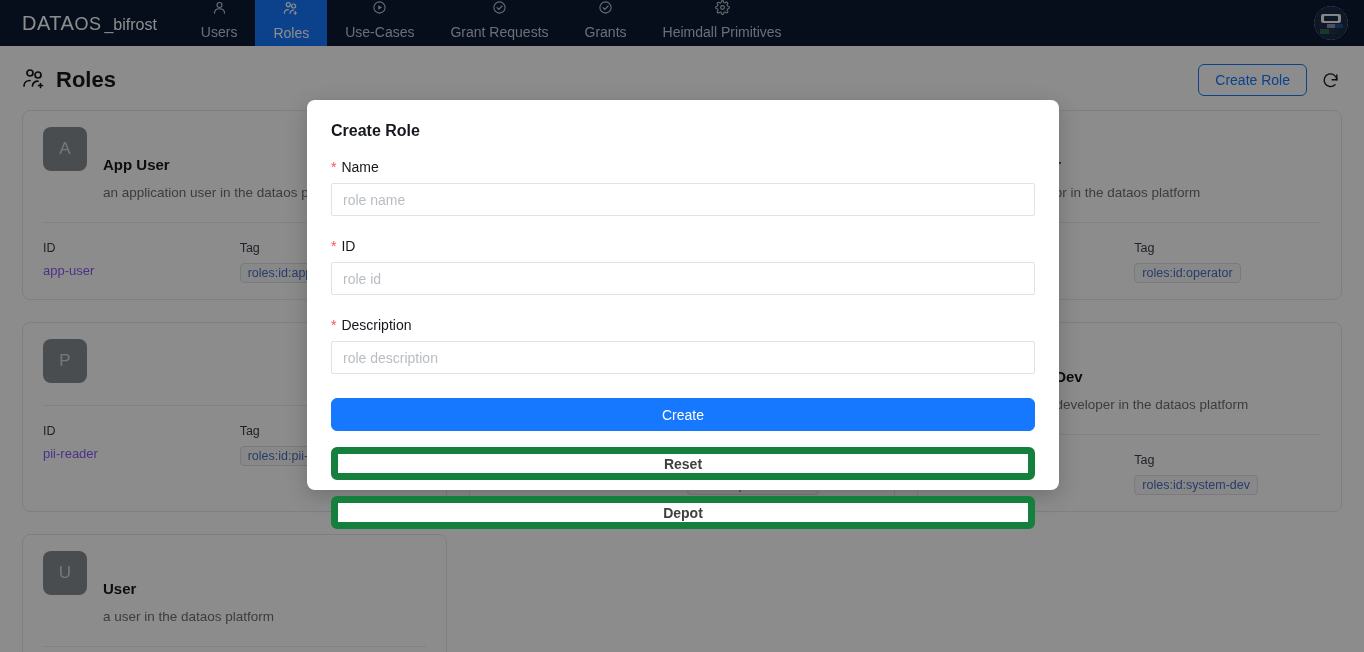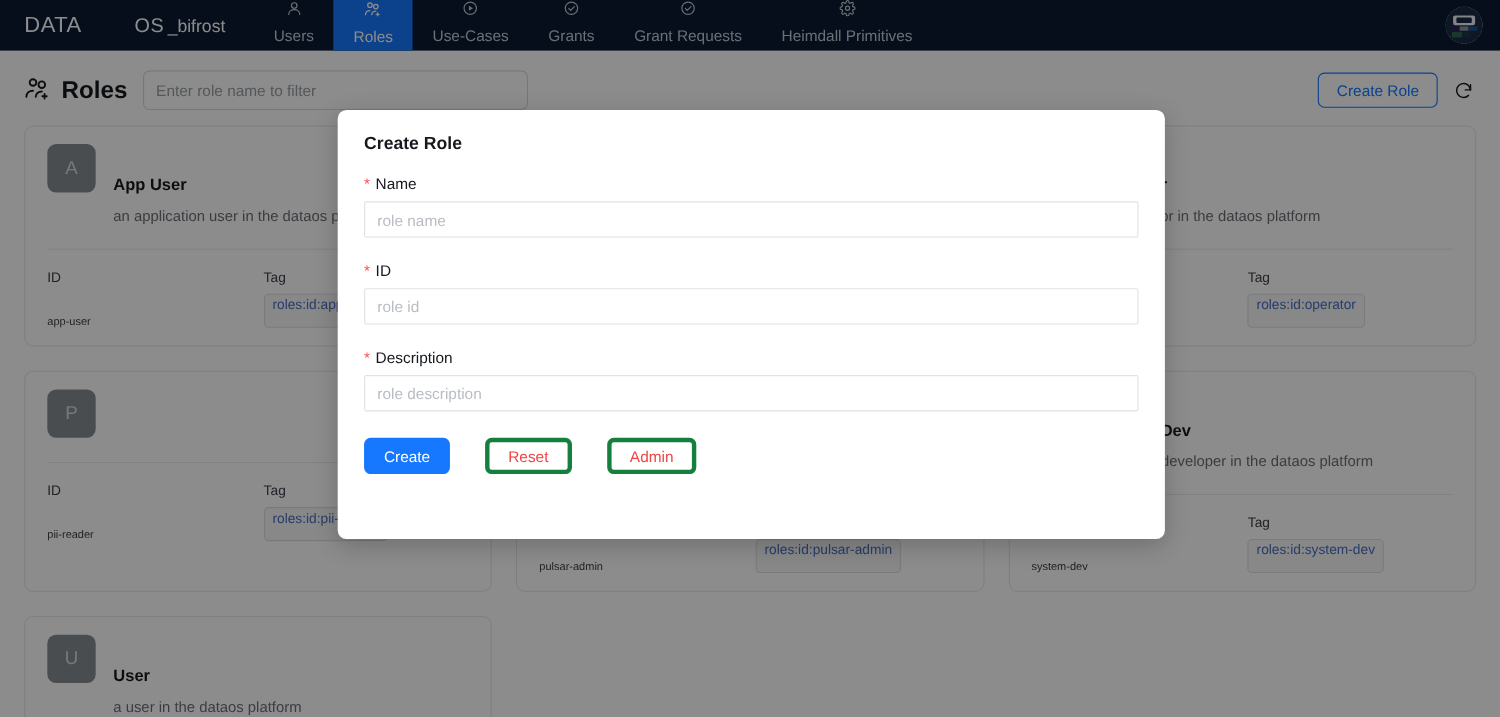--- a/index.html
+++ b/index.html
@@ -23,21 +23,20 @@
     padding: 0 26px 0 22px;
     white-space: nowrap;
   }
   .brand-data {
     color: #ffffff; font-weight: 400; font-size: 20px;
     letter-spacing: 0.5px; font-stretch: condensed;
   }
   .brand-os {
     color: #ffffff; font-weight: 400; font-size: 18px;
     letter-spacing: 0.5px;
-    margin-left: 48px;
   }
   .brand-sub {
     color: #ffffff; font-weight: 400; font-size: 16px; margin-left: 3px;
   }
   .nav-items { display: flex; align-items: stretch; height: 46px; }
   .nav-item {
     display: flex; align-items: center; gap: 9px;
     padding: 0 18px; height: 46px;
     color: #c2cad6; font-size: 14px; cursor: pointer;
     white-space: nowrap;
@@ -112,21 +111,21 @@
   }
   .card-textcol { display: flex; flex-direction: column; gap: 12px; padding-top: 1px; }
   .card-title { font-size: 15px; font-weight: 700; color: #15181c; margin-top: 28px; }
   .card-desc { font-size: 13.5px; color: #6b7076; }
   .card-divider { height: 1px; background: #ececec; margin: 22px 0 0 0; }
   .card-meta {
     display: grid; grid-template-columns: 1fr 1fr;
     gap: 4px 10px; margin-top: 18px;
   }
   .meta-label { font-size: 12.5px; color: #3c4149; }
-  .meta-value { font-size: 10px; color: #404040; padding-top: 4px; margin-top: 20px; }
+  .meta-value { font-size: 13px; color: #8b5cf6; padding-top: 4px; }
   .tag-pill {
     display: inline-block;
     border: 1px solid #dcdfe3; border-radius: 4px;
     background: #f7f8fa; color: #4a6fbf;
     font-size: 12.5px; padding: 2px 7px; margin-top: 4px;
     justify-self: start;
   }
 
   
   .overlay {
@@ -155,29 +154,29 @@
   .req-star { color: #ff4d4f; font-size: 14px; line-height: 1; }
   .field-input {
     width: 704px; height: 33px;
     border: 1px solid #e0e2e5; border-radius: 2px;
     padding: 0 11px; font-size: 14px; color: #15181c;
     font-family: "Liberation Sans", sans-serif;
     outline: none; background: #fff;
     margin-bottom: 22px;
   }
   .field-input::placeholder { color: #b9bdc2; }
-  .modal-actions { display: flex; gap: 32px; margin-top: 2px; }
+  .modal-actions { display: flex; gap: 16px; margin-top: 2px; flex-direction: column; }
   .btn {
     height: 33px; padding: 0 17px;
     border-radius: 6px; font-size: 14px; cursor: pointer;
     font-family: "Liberation Sans", sans-serif;
     display: flex; align-items: center; justify-content: center;
   }
   .btn-primary { background: #1677ff; border: 1px solid #1677ff; color: #fff; }
-  .btn-default { background: #fff; border: 4px solid #15803d; color: #ef4444; }
+  .btn-default { background: #fff; border: 7px solid #15803d; color: #404040; font-weight: bold; }
 </style>
 </head>
 <body>
 
 <div id="app">
 
   <div class="navbar">
     <div class="brand">
       <span class="brand-data">DATA</span>
         <span class="brand-os">OS</span>
@@ -218,31 +217,31 @@
         <span>Use-Cases</span>
       </div>
 
       <div class="nav-item">
         <span>
           <svg width="15" height="15" viewBox="0 0 24 24" fill="none" stroke="currentColor" stroke-width="1.7" stroke-linecap="round">
               <circle cx="12" cy="12" r="9"></circle>
               <path d="M8 12.2l2.8 2.8L16.2 9.6"></path>
             </svg>
         </span>
-        <span>Grants</span>
+        <span>Grant Requests</span>
       </div>
 
       <div class="nav-item">
         <span>
           <svg width="15" height="15" viewBox="0 0 24 24" fill="none" stroke="currentColor" stroke-width="1.7" stroke-linecap="round">
               <circle cx="12" cy="12" r="9"></circle>
               <path d="M8 12.2l2.8 2.8L16.2 9.6"></path>
             </svg>
         </span>
-        <span>Grant Requests</span>
+        <span>Grants</span>
       </div>
 
       <div class="nav-item">
         <span>
           <svg width="15" height="15" viewBox="0 0 24 24" fill="none" stroke="currentColor" stroke-width="1.7">
               <circle cx="12" cy="12" r="3"></circle>
               <path d="M19.4 15a1.6 1.6 0 00.3 1.8l.1.1a2 2 0 11-2.8 2.8l-.1-.1a1.6 1.6 0 00-1.8-.3 1.6 1.6 0 00-1 1.5V21a2 2 0 11-4 0v-.1A1.6 1.6 0 009 19.4a1.6 1.6 0 00-1.8.3l-.1.1a2 2 0 11-2.8-2.8l.1-.1a1.6 1.6 0 00.3-1.8 1.6 1.6 0 00-1.5-1H3a2 2 0 110-4h.1A1.6 1.6 0 004.6 9a1.6 1.6 0 00-.3-1.8l-.1-.1a2 2 0 112.8-2.8l.1.1a1.6 1.6 0 001.8.3H9a1.6 1.6 0 001-1.5V3a2 2 0 114 0v.1a1.6 1.6 0 001 1.5 1.6 1.6 0 001.8-.3l.1-.1a2 2 0 112.8 2.8l-.1.1a1.6 1.6 0 00-.3 1.8V9a1.6 1.6 0 001.5 1H21a2 2 0 110 4h-.1a1.6 1.6 0 00-1.5 1z"></path>
             </svg>
         </span>
         <span>Heimdall Primitives</span>
@@ -275,21 +274,20 @@
               <circle cx="8" cy="7" r="3"></circle>
               <path d="M2 20c0-3.5 2.7-5.5 6-5.5"></path>
               <circle cx="16" cy="9" r="3"></circle>
               <path d="M10.5 20c0-3 2.4-4.8 5.5-4.8"></path>
               <path d="M18.5 17.5v4M16.5 19.5h4"></path>
             </svg>
         </span>
         <span class="page-title">Roles</span>
       </div>
 
-      <input class="filter-input" type="text" placeholder="Enter role name to filter" style="">
 
       <div class="header-right">
         <button class="btn-create-role">Create Role</button>
         <span class="refresh-icon">
           <svg width="19" height="19" viewBox="0 0 24 24" fill="none" stroke="#15181c" stroke-width="1.7" stroke-linecap="round">
               <path d="M20 11a8 8 0 10-2.3 6.3"></path>
               <path d="M20 5v6h-6"></path>
             </svg>
         </span>
       </div>
@@ -434,17 +432,17 @@
 
     <div class="field-label">
       <span class="req-star">*</span>
       <span>Description</span>
     </div>
     <input class="field-input" type="text" placeholder="role description" style="">
 
     <div class="modal-actions">
       <button class="btn btn-primary">Create</button>
       <button class="btn btn-default">Reset</button>
-      <button class="btn btn-default">Admin</button>
+      <button class="btn btn-default">Depot</button>
     </div>
   </div>
 
 </div>
 
 </body></html>

